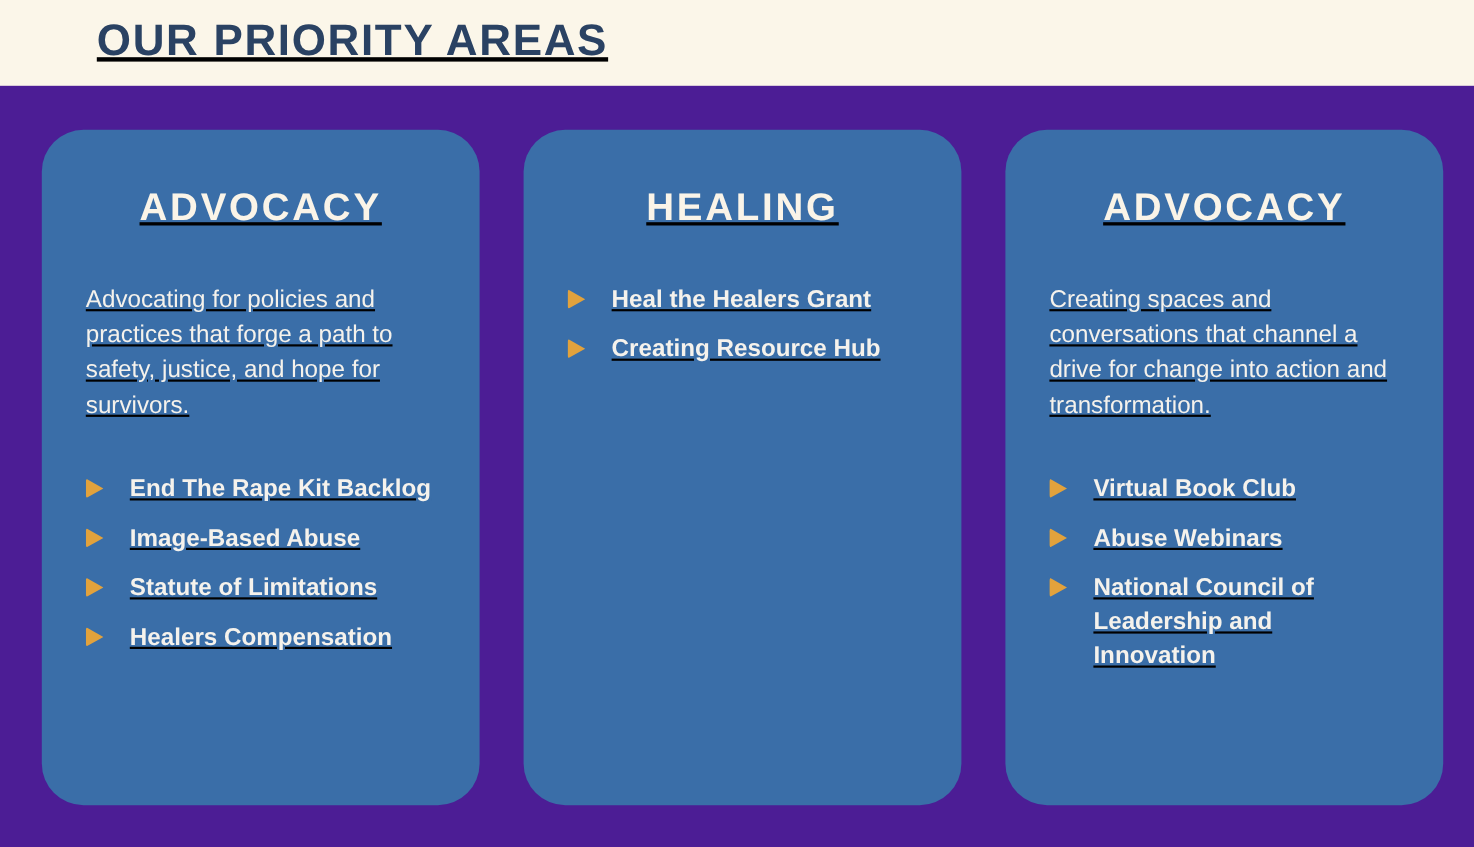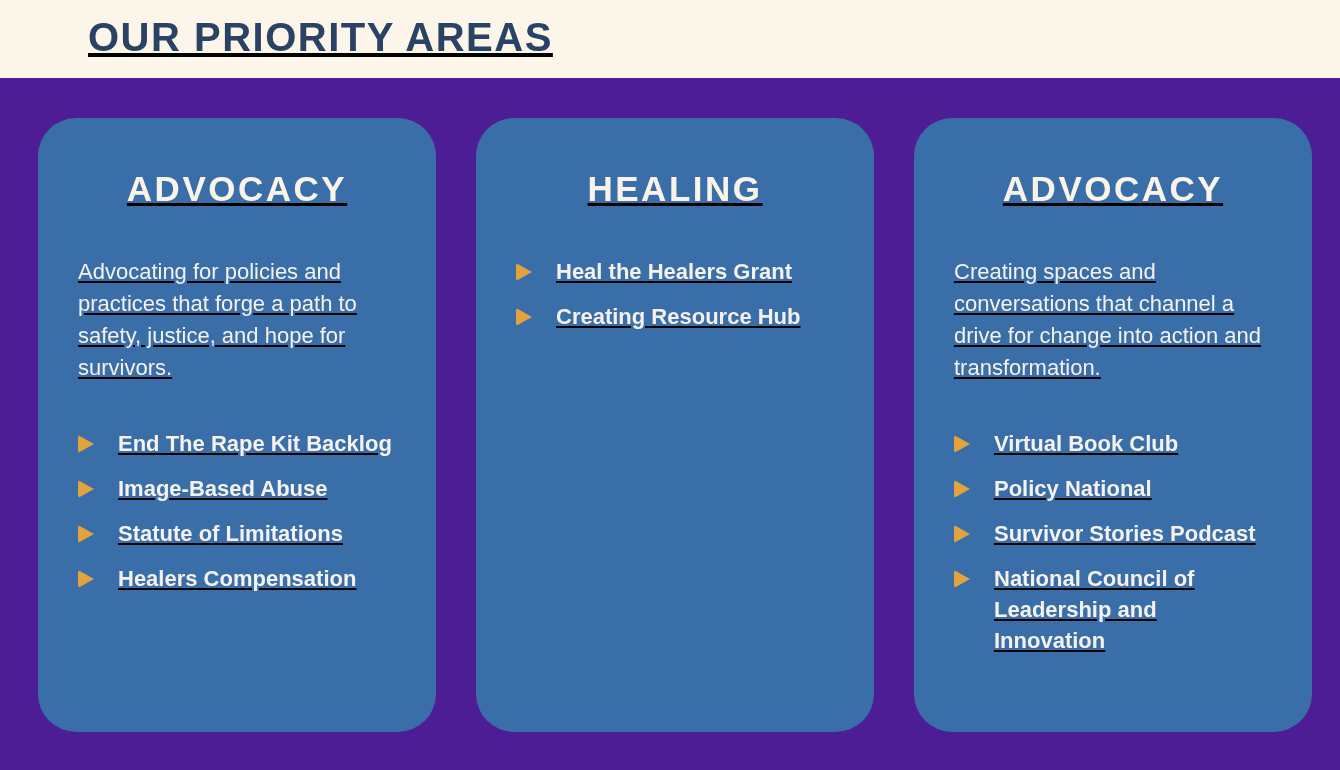--- a/index.html
+++ b/index.html
@@ -139,25 +139,21 @@
     <div class="card">
       <h2 class="card-title">ADVOCACY</h2>
       <p class="card-desc">Creating spaces and conversations that channel a drive for change into action and transformation.</p>
       <ul class="card-list">
         <li>
           <span class="tri"></span>
           <span class="item-label">Virtual Book Club</span>
         </li>
         <li>
           <span class="tri"></span>
-          <span class="item-label">Policy National</span>
-        </li>
-        <li>
-          <span class="tri"></span>
-          <span class="item-label">Survivor Stories Podcast</span>
+          <span class="item-label">Abuse Webinars</span>
         </li>
         <li>
           <span class="tri"></span>
           <span class="item-label">National Council of Leadership and Innovation</span>
         </li>
       </ul>
     </div>
 
   </div>
 </div>

